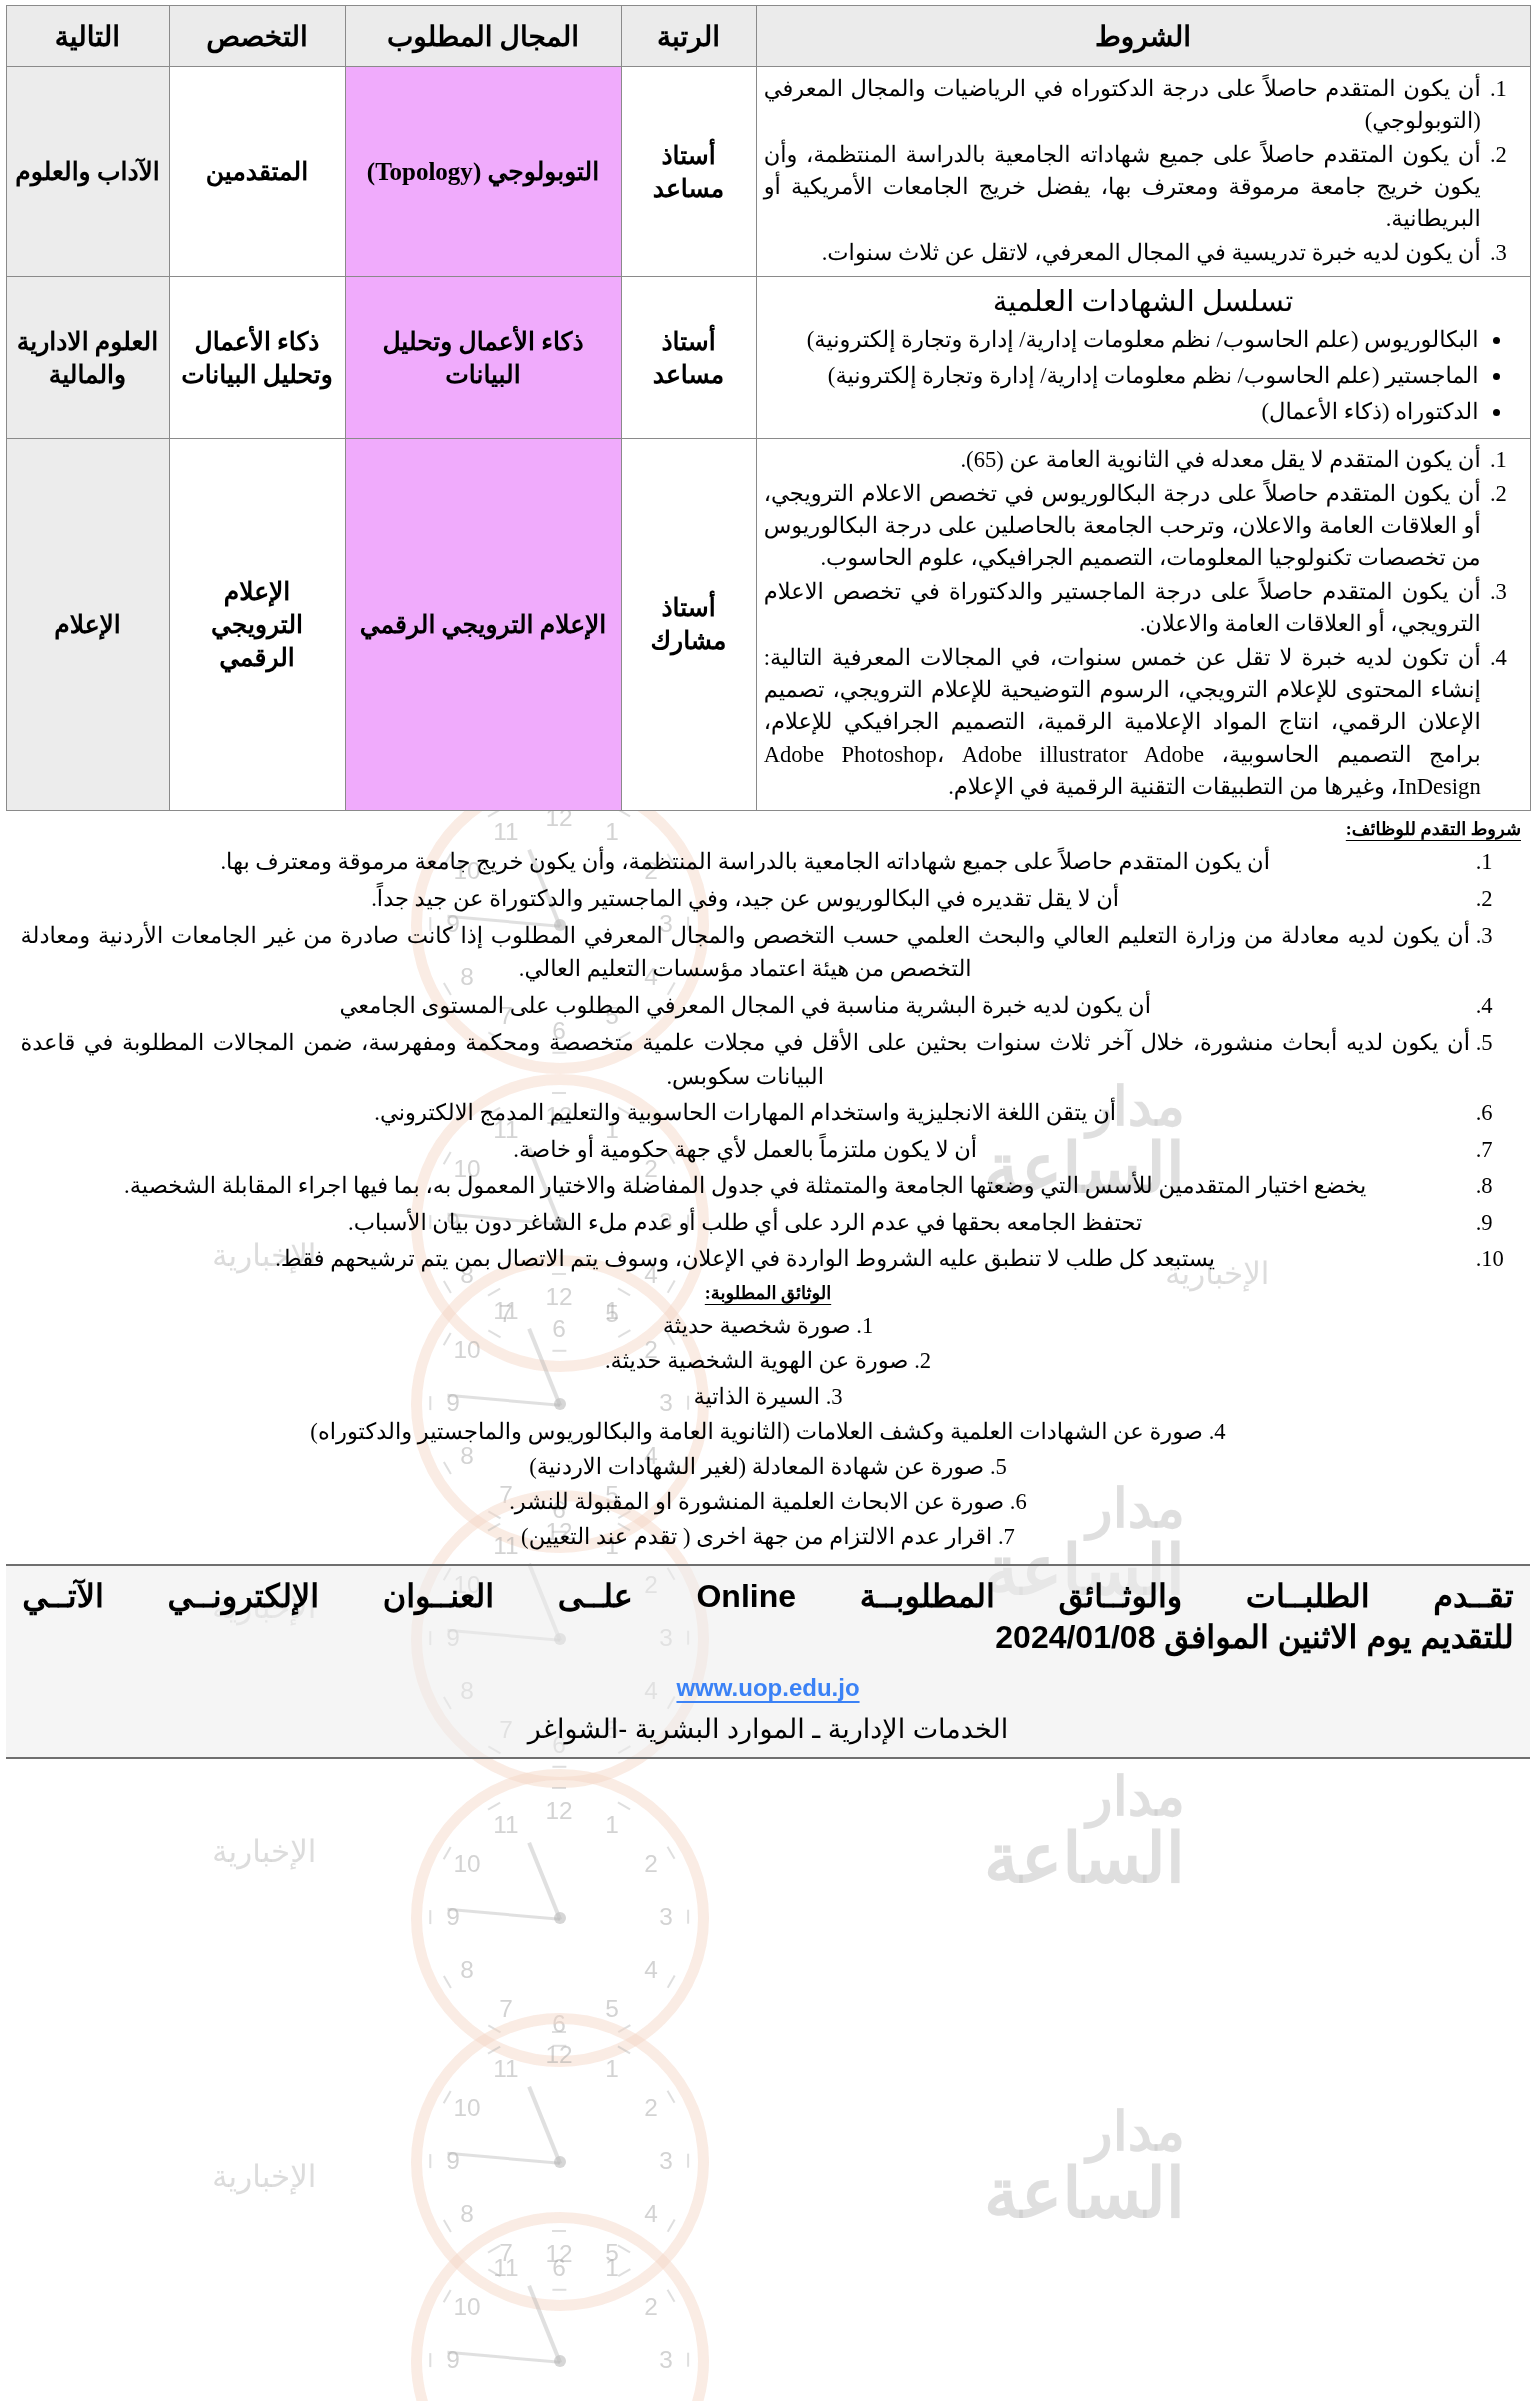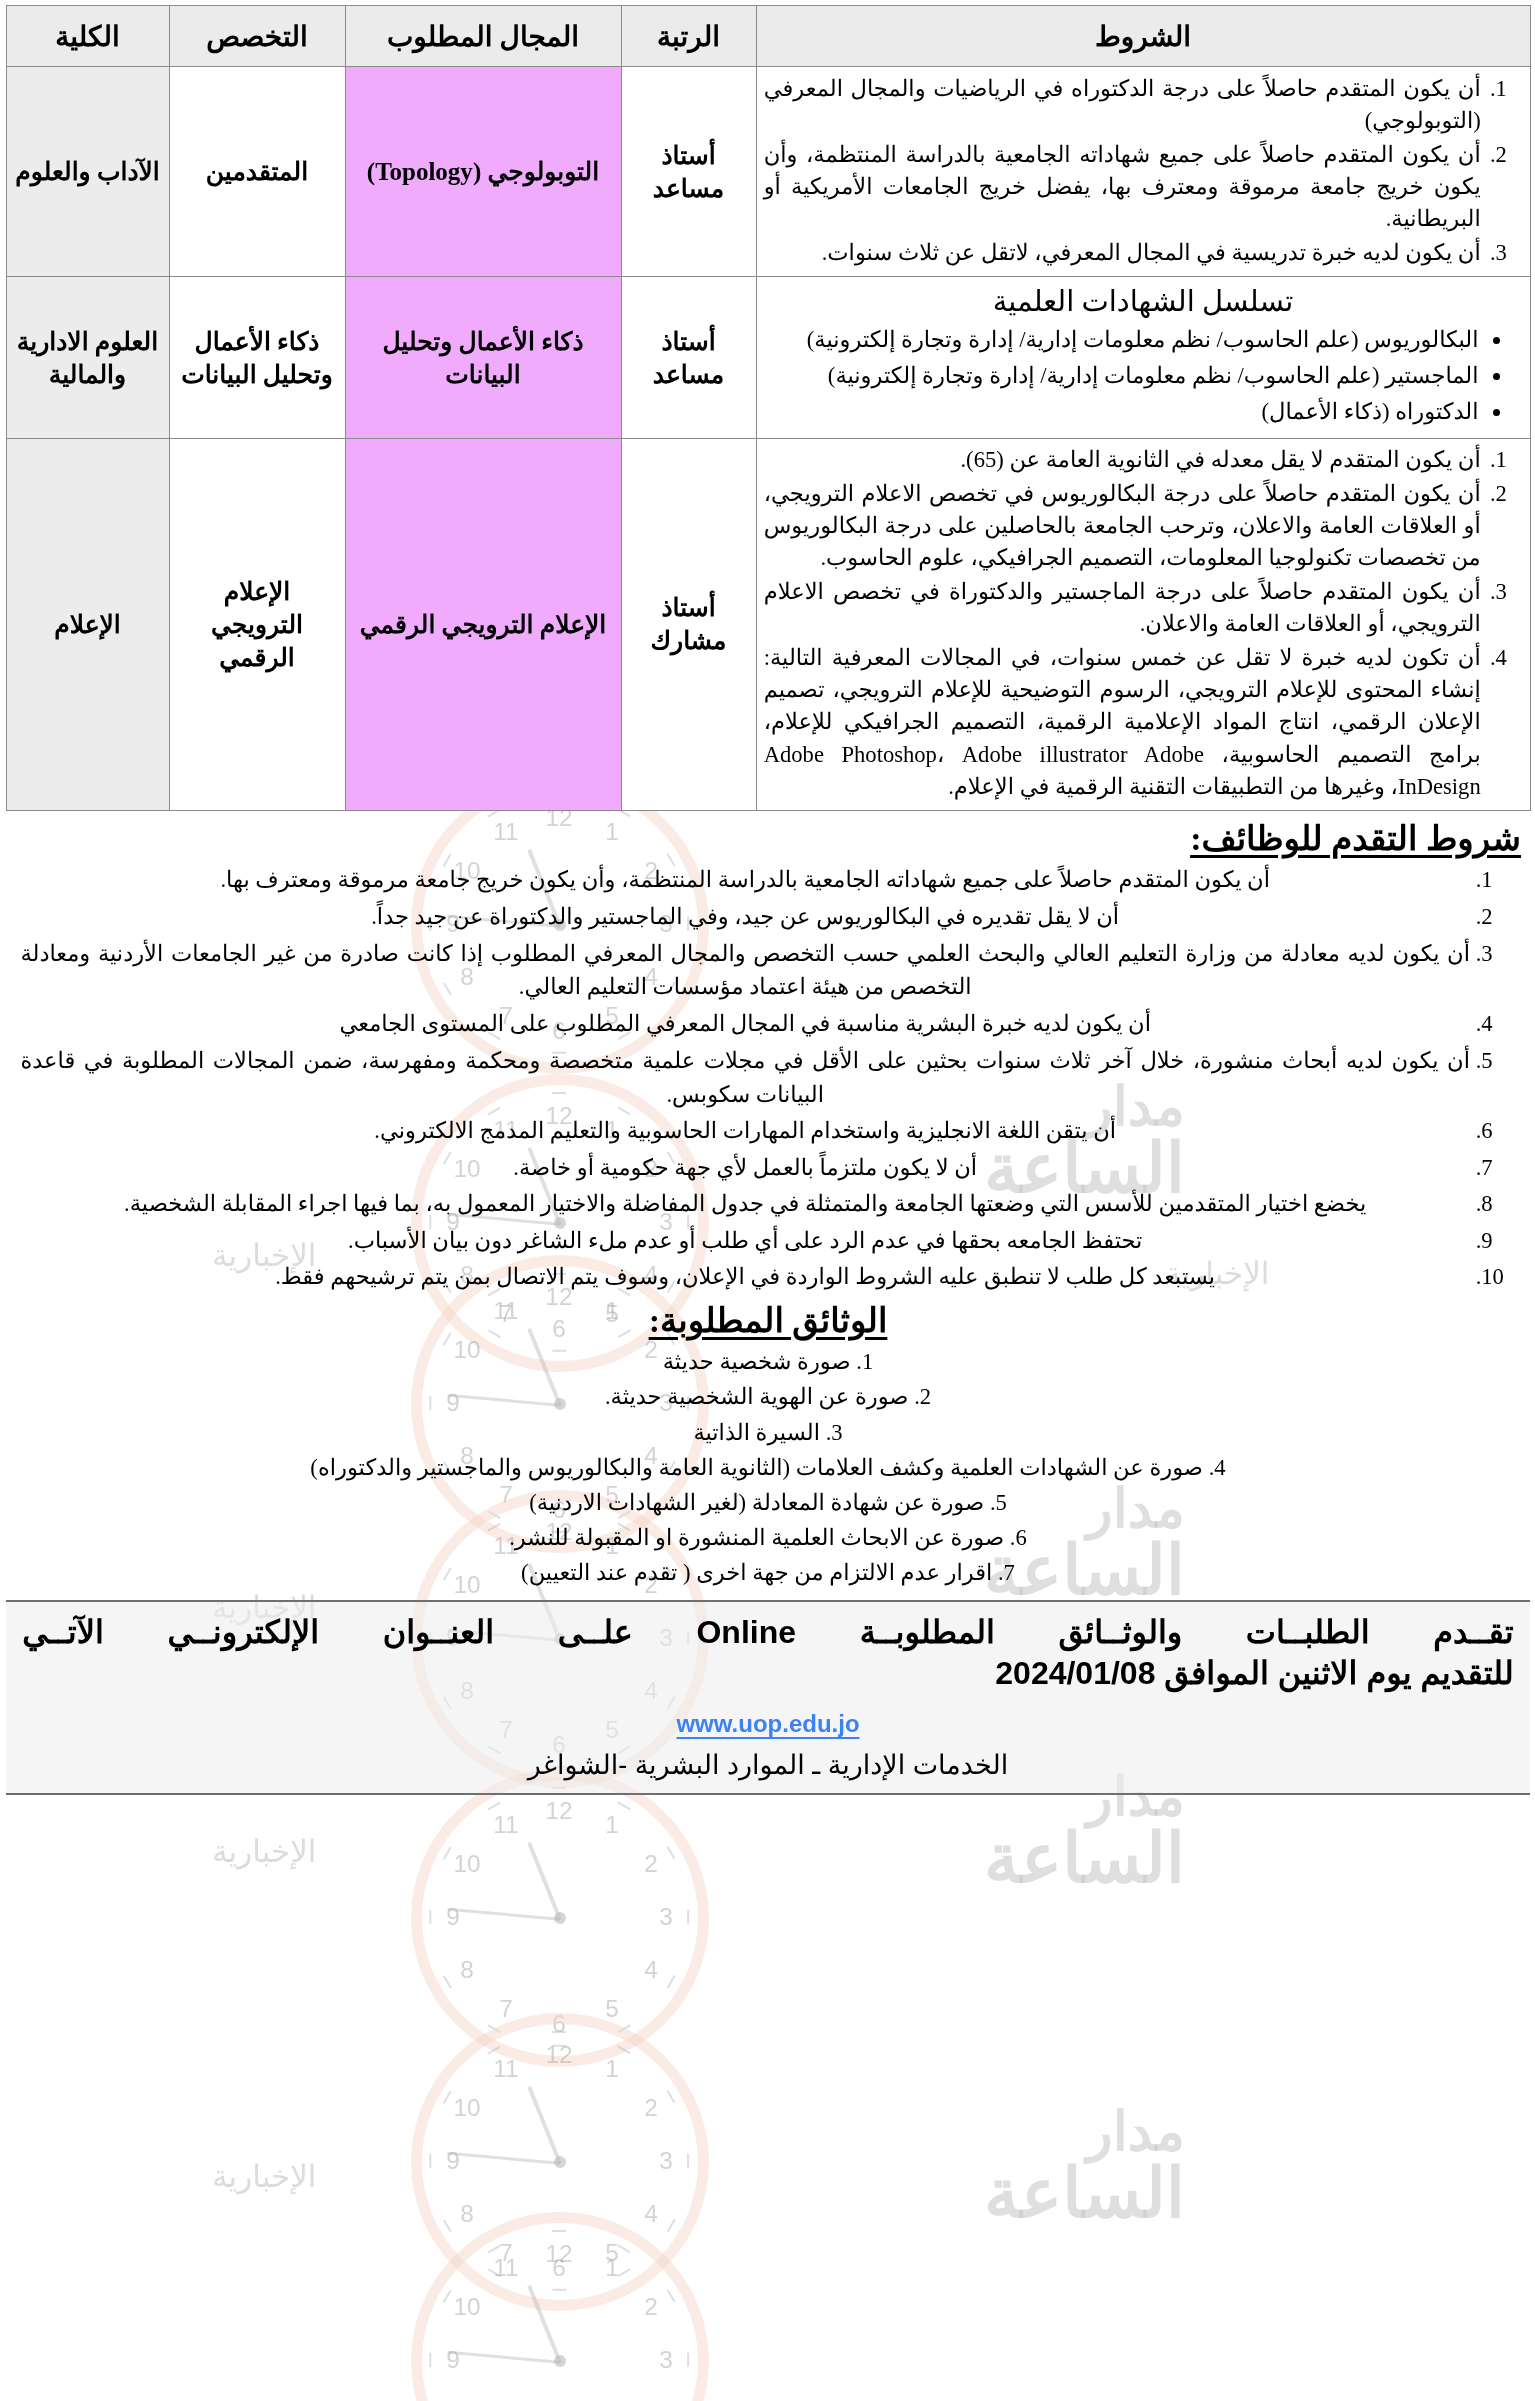--- a/index.html
+++ b/index.html
@@ -155,21 +155,21 @@
   ul.bullets li { margin-bottom: 3.6px; padding-right: 1.8px; }
 
   
   #conditions-section {
     width: 1524px;
     margin: 7.2px auto 0 auto;
     padding: 0 9px 0 9px;
   }
   .sec-title {
     font-weight: 700;
-    font-size: 34px;
+    font-size: 18px;
     text-decoration: underline;
     text-underline-offset: 4.5px;
     text-align: right;
     margin: 3.6px 0 5.4px 0;
   }
   ol.numbered {
     margin: 0;
     padding: 0 51px 0 5.4px;
     font-size: 22.6px;
     line-height: 1.5;
@@ -542,21 +542,21 @@
         <col class="c-majal">
         <col class="c-takhasus">
         <col class="c-kulliya">
     </colgroup>
     <thead>
       <tr>
         <th>الشروط</th>
         <th>الرتبة</th>
         <th>المجال المطلوب</th>
         <th>التخصص</th>
-        <th>الكلية</th>
+        <th>التالية</th>
       </tr>
     </thead>
     <tbody>
 
       <tr>
         <td class="cell-cond">
           <ol>
             <li>أن يكون المتقدم حاصلاً على درجة الدكتوراه في الرياضيات والمجال المعرفي (التوبولوجي)</li>
             <li>أن يكون المتقدم حاصلاً على جميع شهاداته الجامعية بالدراسة المنتظمة، وأن يكون خريج جامعة مرموقة ومعترف بها، يفضل خريج الجامعات الأمريكية أو البريطانية.</li>
             <li>أن يكون لديه خبرة تدريسية في المجال المعرفي، لاتقل عن ثلاث سنوات.</li>

